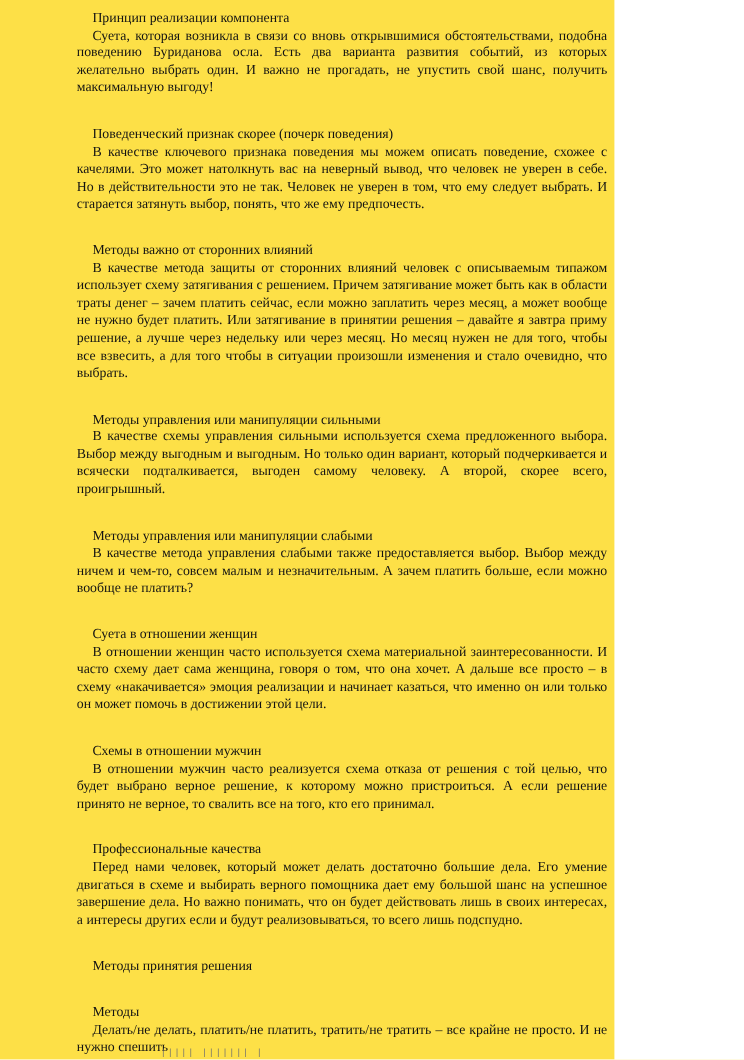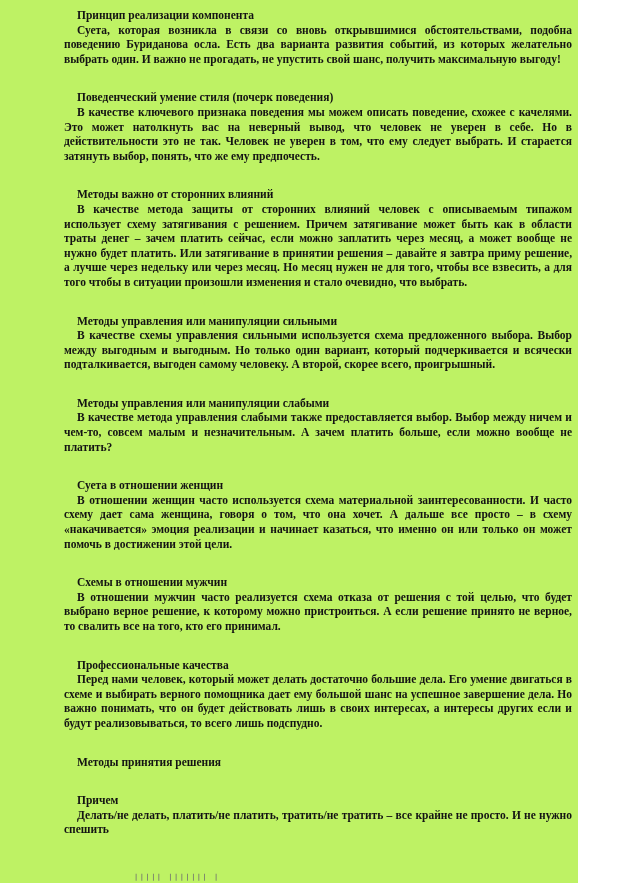--- a/index.html
+++ b/index.html
@@ -1,28 +1,27 @@
 <!DOCTYPE html>
 <html><head>
 <meta charset="utf-8">
 <style>
   html, body { margin: 0; padding: 0; background: #ffffff; }
   .page {
     position: relative;
-    width: 578px;
+    width: 512px;
     height: 883px;
-    background: #bef264;
+    background: #fde047;
     overflow: hidden;
     box-sizing: border-box;
     padding: 8px 6px 0 64px;
     font-family: "Liberation Serif", serif;
     font-size: 11.5px;
     line-height: 14.6px;
     color: #131313;
-    font-weight: bold;
   }
   .section-heading {
     margin: 24px 0 0 0;
     text-indent: 13px;
     white-space: normal;
   }
   .section-heading.first { margin-top: 0; }
   .paragraph {
     margin: 0;
     text-indent: 13px;
@@ -53,21 +52,21 @@
   }
 </style>
 </head>
 <body>
 
 <div class="page">
 
   <div class="section-heading first">Принцип реализации компонента</div>
   <div class="paragraph">Суета, которая возникла в связи со вновь открывшимися обстоятельствами, подобна поведению Буриданова осла. Есть два варианта развития событий, из которых желательно выбрать один. И важно не прогадать, не упустить свой шанс, получить максимальную выгоду!</div>
 
-  <div class="section-heading">Поведенческий умение стиля (почерк поведения)</div>
+  <div class="section-heading">Поведенческий признак скорее (почерк поведения)</div>
   <div class="paragraph">В качестве ключевого признака поведения мы можем описать поведение, схожее с качелями. Это может натолкнуть вас на неверный вывод, что человек не уверен в себе. Но в действительности это не так. Человек не уверен в том, что ему следует выбрать. И старается затянуть выбор, понять, что же ему предпочесть.</div>
 
   <div class="section-heading">Методы важно от сторонних влияний</div>
   <div class="paragraph">В качестве метода защиты от сторонних влияний человек с описываемым типажом использует схему затягивания с решением. Причем затягивание может быть как в области траты денег – зачем платить сейчас, если можно заплатить через месяц, а может вообще не нужно будет платить. Или затягивание в принятии решения – давайте я завтра приму решение, а лучше через недельку или через месяц. Но месяц нужен не для того, чтобы все взвесить, а для того чтобы в ситуации произошли изменения и стало очевидно, что выбрать.</div>
 
   <div class="section-heading">Методы управления или манипуляции сильными</div>
   <div class="paragraph">В качестве схемы управления сильными используется схема предложенного выбора. Выбор между выгодным и выгодным. Но только один вариант, который подчеркивается и всячески подталкивается, выгоден самому человеку. А второй, скорее всего, проигрышный.</div>
 
   <div class="section-heading">Методы управления или манипуляции слабыми</div>
   <div class="paragraph">В качестве метода управления слабыми также предоставляется выбор. Выбор между ничем и чем-то, совсем малым и незначительным. А зачем платить больше, если можно вообще не платить?</div>
@@ -76,19 +75,19 @@
   <div class="paragraph">В отношении женщин часто используется схема материальной заинтересованности. И часто схему дает сама женщина, говоря о том, что она хочет. А дальше все просто – в схему «накачивается» эмоция реализации и начинает казаться, что именно он или только он может помочь в достижении этой цели.</div>
 
   <div class="section-heading">Схемы в отношении мужчин</div>
   <div class="paragraph">В отношении мужчин часто реализуется схема отказа от решения с той целью, что будет выбрано верное решение, к которому можно пристроиться. А если решение принято не верное, то свалить все на того, кто его принимал.</div>
 
   <div class="section-heading">Профессиональные качества</div>
   <div class="paragraph">Перед нами человек, который может делать достаточно большие дела. Его умение двигаться в схеме и выбирать верного помощника дает ему большой шанс на успешное завершение дела. Но важно понимать, что он будет действовать лишь в своих интересах, а интересы других если и будут реализовываться, то всего лишь подспудно.</div>
 
   <div class="section-heading">Методы принятия решения</div>
 
-  <div class="section-heading">Причем</div>
+  <div class="section-heading">Методы</div>
   <div class="paragraph">Делать/не делать, платить/не платить, тратить/не тратить – все крайне не просто. И не нужно спешить</div>
 
   <div class="watermark">Отредактировал и опубликовал на сайте</div>
   <div class="barcode">||||| ||||||| |</div>
 
 </div>
 
 </body></html>

